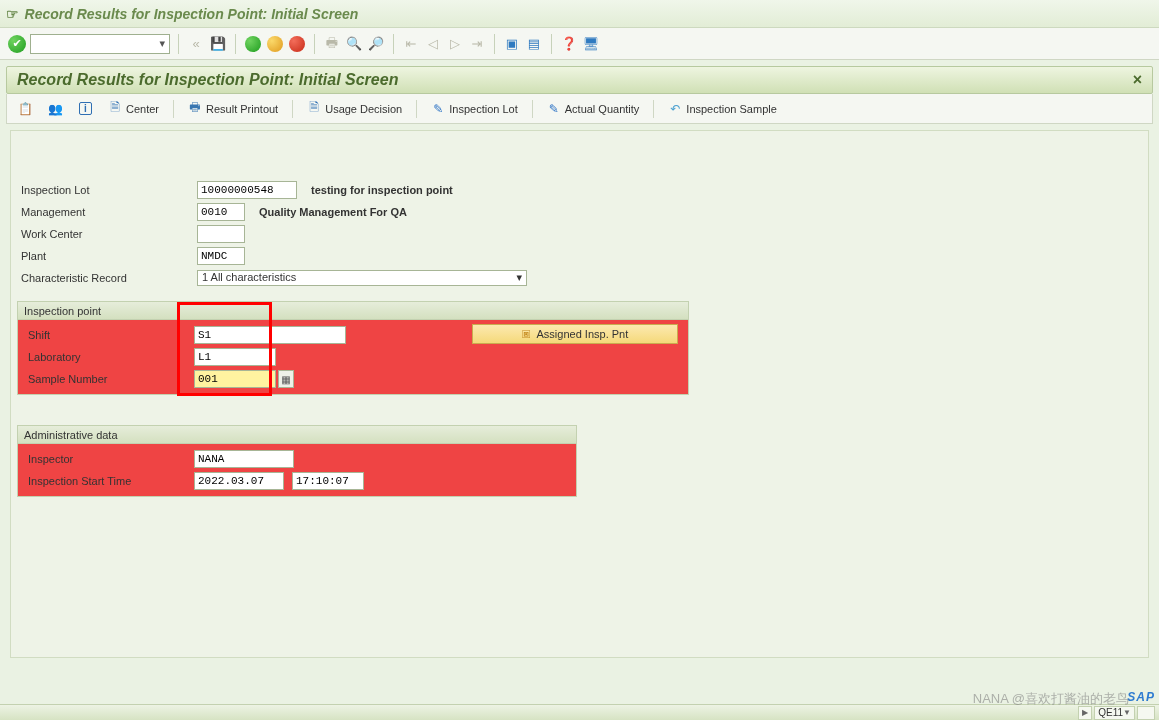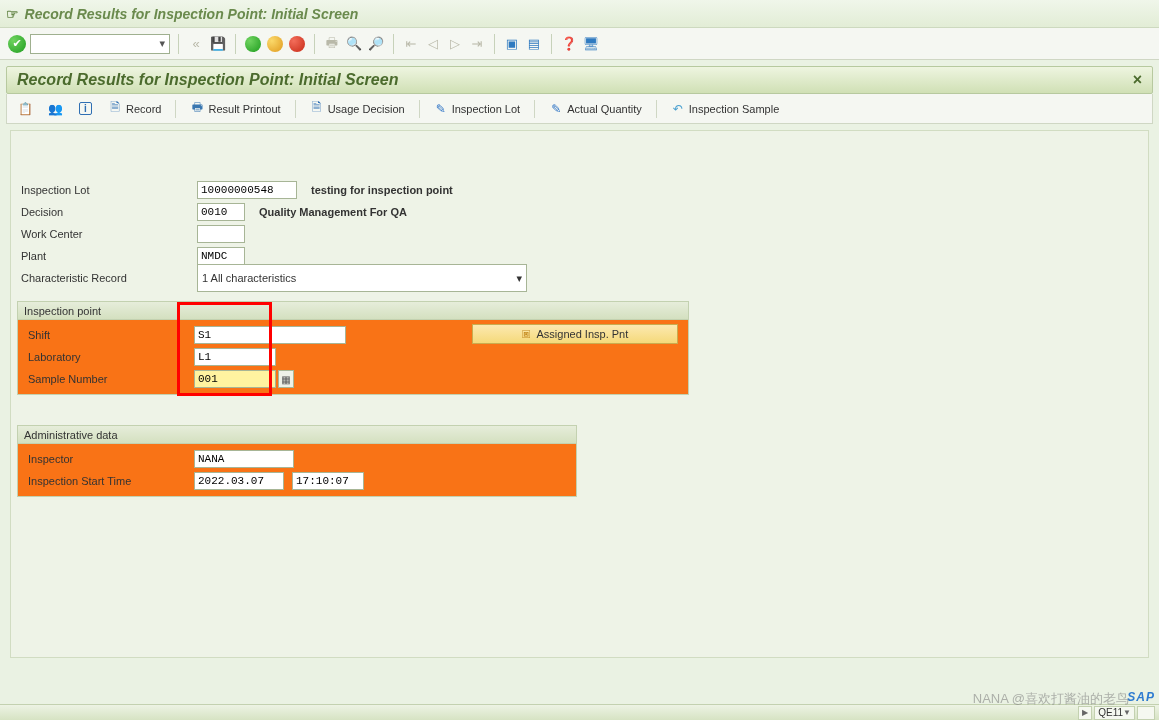--- a/index.html
+++ b/index.html
@@ -85,25 +85,25 @@
   border:1px solid #d1dcc2;
   padding: 18px 4px 20px 4px;
   height: 528px;
   position:relative;
 }
 .form-block { padding: 0 4px 10px 4px;}
 .row { display:flex; align-items:center; height:22px;}
 .lbl { width: 178px; padding-left:2px;}
 .inp { height:18px; border:1px solid #a7b596; background:#fff; font-family:'Courier New',monospace; font-size:11px; padding:0 3px;}
 .desc { margin-left:14px; color:#333;font-weight:bold;}
-.select-wide { width:330px; height:28px; border:1px solid #a7b596; background:#fff; display:flex; align-items:center; justify-content:space-between; padding:0 4px;}
+.select-wide { width:330px; height:16px; border:1px solid #a7b596; background:#fff; display:flex; align-items:flex-start; justify-content:space-between; padding:0 4px;}
 
 .group {
   border:1px solid #c3d1b0;
-  background:#f97316;
+  background:#ef4444;
   margin: 2px 2px 14px 2px;
 }
 .group-title {
   height:18px; background:linear-gradient(#e6edda,#d4e0c0); border-bottom:1px solid #c3d1b0; padding:0 6px; display:flex; align-items:center; color:#333;
 }
 .group-body { padding:4px 6px; position:relative;}
 .group .row{height:22px;}
 .group .lbl{width:170px; padding-left:4px;}
 
 .yellow-input{background:#fff3a0 !important;}
@@ -187,21 +187,21 @@
         <span class="ic ppl">📋</span>
       </div>
     <div class="app-btn">
         <span class="ic ppl">👥</span>
       </div>
     <div class="app-btn">
         <span class="ic info">i</span>
       </div>
     <div class="app-btn">
         <span class="ic doc">🗎</span>
-        <span>Record</span>
+        <span>Center</span>
       </div>
     <div class="app-sep"></div>
     <div class="app-btn">
         <span class="ic print">🖶</span>
         <span>Result Printout</span>
       </div>
     <div class="app-sep"></div>
     <div class="app-btn">
         <span class="ic doc">🗎</span>
         <span>Usage Decision</span>
@@ -225,21 +225,21 @@
 
   <div class="main-area">
 
     <div class="form-block" style="margin-top:30px;">
       <div class="row">
         <div class="lbl">Inspection Lot</div>
         <input class="inp" style="width: 100px;" value="10000000548">
         <div class="desc">testing for inspection point</div>
       </div>
       <div class="row">
-        <div class="lbl">Decision</div>
+        <div class="lbl">Management</div>
         <input class="inp" style="width: 48px;" value="0010">
         <div class="desc">Quality Management For QA</div>
       </div>
       <div class="row">
         <div class="lbl">Work Center</div>
         <input class="inp" style="width: 48px;" value="">
       </div>
       <div class="row">
         <div class="lbl">Plant</div>
         <input class="inp" style="width: 48px;" value="NMDC">

